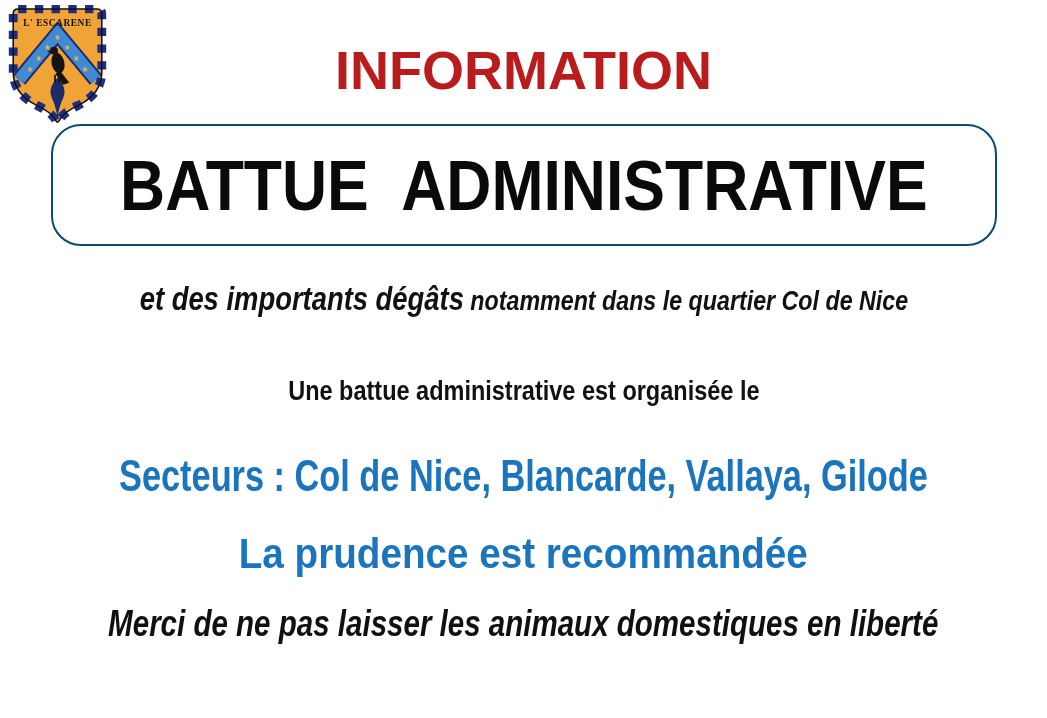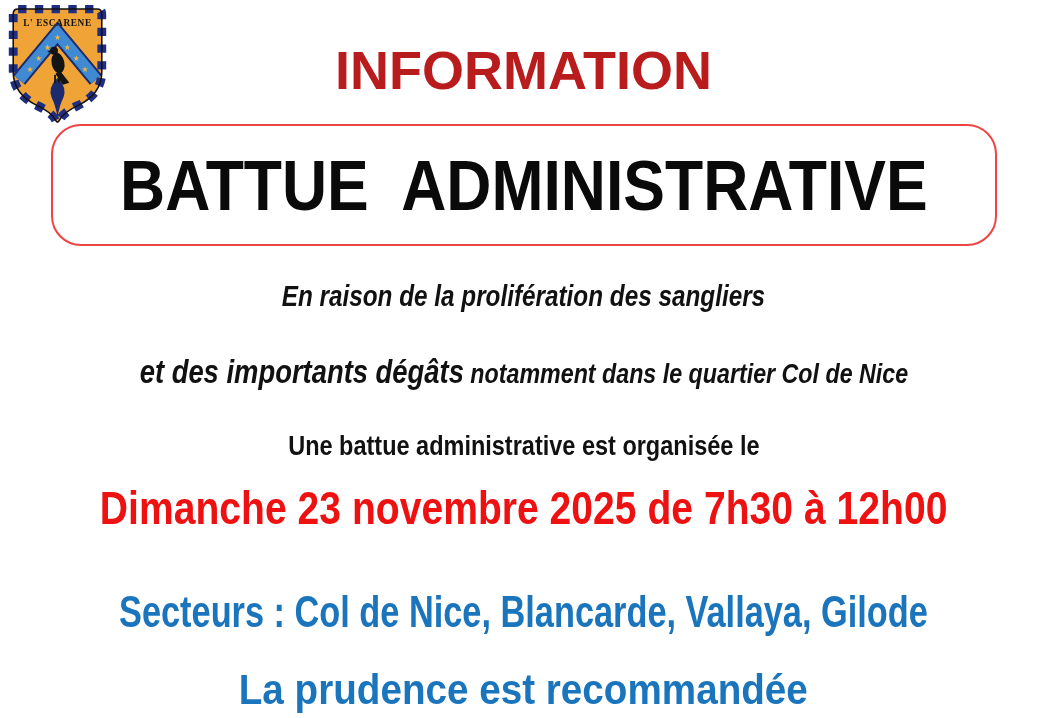--- a/index.html
+++ b/index.html
@@ -33,21 +33,21 @@
     color: #b91c1c;
     white-space: pre;
   }
 
   
   .banner-box {
     box-sizing: border-box;
     width: 946px;
     height: 122px;
     margin: 22px auto 0 auto;
-    border: 2px solid #ef4444;
+    border: 2px solid #0c4a6e;
     border-radius: 30px;
     background: #ffffff;
     display: flex;
     align-items: center;
     justify-content: center;
   }
   .banner-title {
     font-size: 71px;
     font-weight: bold;
     color: #0a0a0a;
@@ -61,21 +61,21 @@
   .squeeze { display: inline-block; transform-origin: 50% 50%; white-space: pre; }
 
   .p-reason1 { margin-top: 32px; line-height: 36px; }
   .p-reason1 .squeeze { font-size: 30px; font-weight: bold; font-style: italic; transform: scaleX(0.81); }
 
   .p-reason2 { margin-top: 32px; line-height: 42px; }
   .p-reason2 .squeeze { transform: scaleX(0.83); font-weight: bold; font-style: italic; }
   .p-reason2 .big   { font-size: 33px; }
   .p-reason2 .small { font-size: 28px; }
 
-  .p-announce { margin-top: 30px; line-height: 34px; }
+  .p-announce { margin-top: 48px; line-height: 34px; }
   .p-announce .squeeze { font-size: 27px; font-weight: bold; transform: scaleX(0.87); }
 
   .p-date { margin-top: 12px; line-height: 58px; }
   .p-date .squeeze { font-size: 46px; font-weight: bold; color: #ee1111; transform: scaleX(0.85); }
 
   .p-sectors { margin-top: 36px; line-height: 56px; }
   .p-sectors .squeeze { font-size: 44px; font-weight: bold; color: #1b75bc; transform: scaleX(0.78); }
 
   .p-caution { margin-top: 14px; line-height: 52px; }
   .p-caution .squeeze { font-size: 42px; font-weight: bold; color: #1b75bc; transform: scaleX(0.92); }
@@ -129,35 +129,29 @@
 
     <text class="crest-band-text" x="50" y="21" text-anchor="middle" font-size="9.5" fill="#101010">L' ESCARENE</text>
   </svg>
 
   <h1 class="info-title">INFORMATION</h1>
 
   <div class="banner-box">
     <span class="banner-title">BATTUE  ADMINISTRATIVE</span>
   </div>
 
-  <p class="p-reason1">
-    <span class="squeeze">En raison de la prolifération des sangliers</span>
-  </p>
 
   <p class="p-reason2">
     <span class="squeeze"><span class="big">et des importants dégâts</span><span class="small"> notamment dans le quartier Col de Nice</span></span>
   </p>
 
   <p class="p-announce">
     <span class="squeeze">Une battue administrative est organisée le</span>
   </p>
 
-  <p class="p-date">
-    <span class="squeeze">Dimanche 23 novembre 2025 de 7h30 à 12h00</span>
-  </p>
 
   <p class="p-sectors">
     <span class="squeeze">Secteurs : Col de Nice, Blancarde, Vallaya, Gilode</span>
   </p>
 
   <p class="p-caution">
     <span class="squeeze">La prudence est recommandée</span>
   </p>
 
   <p class="p-pets">

